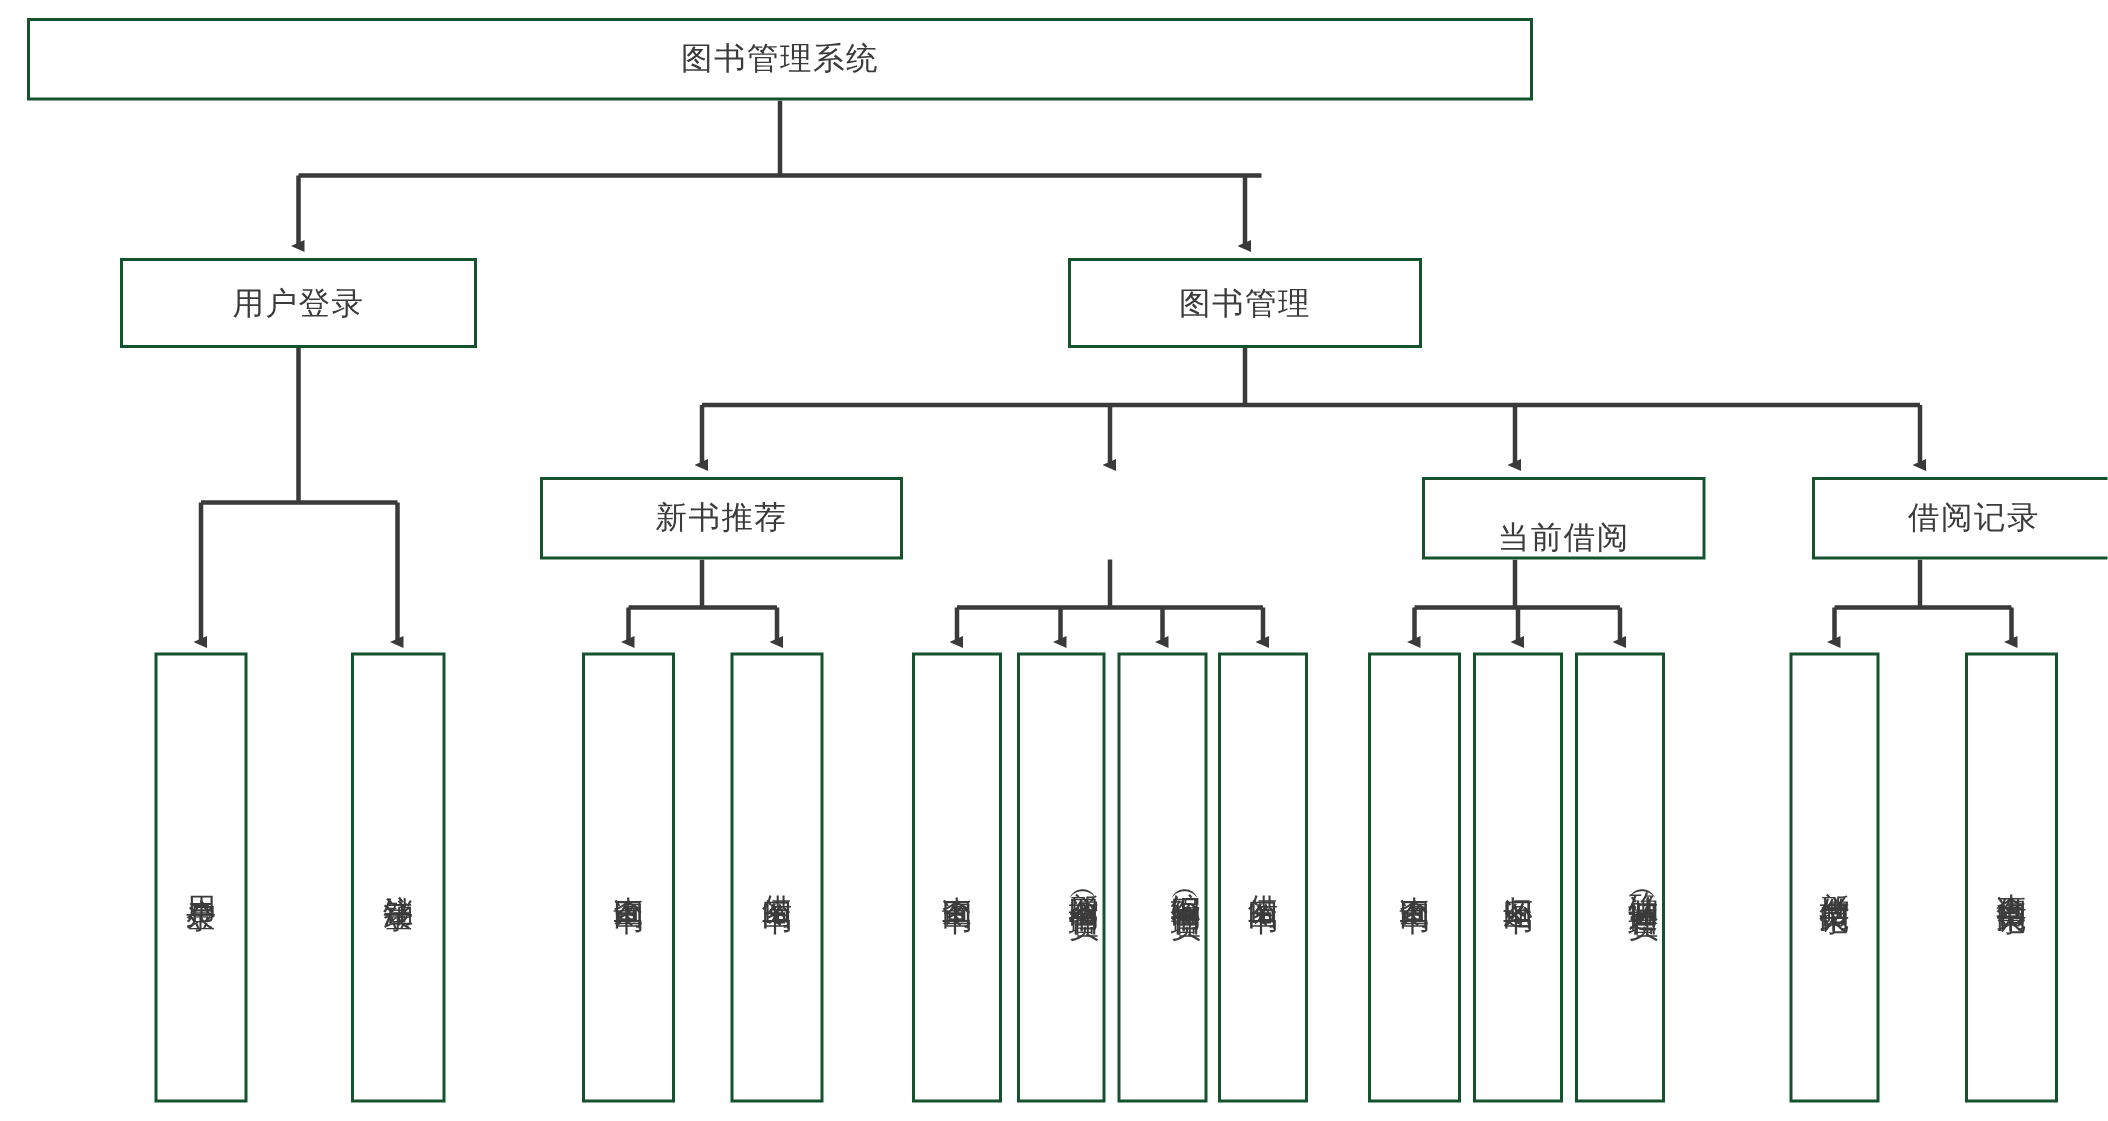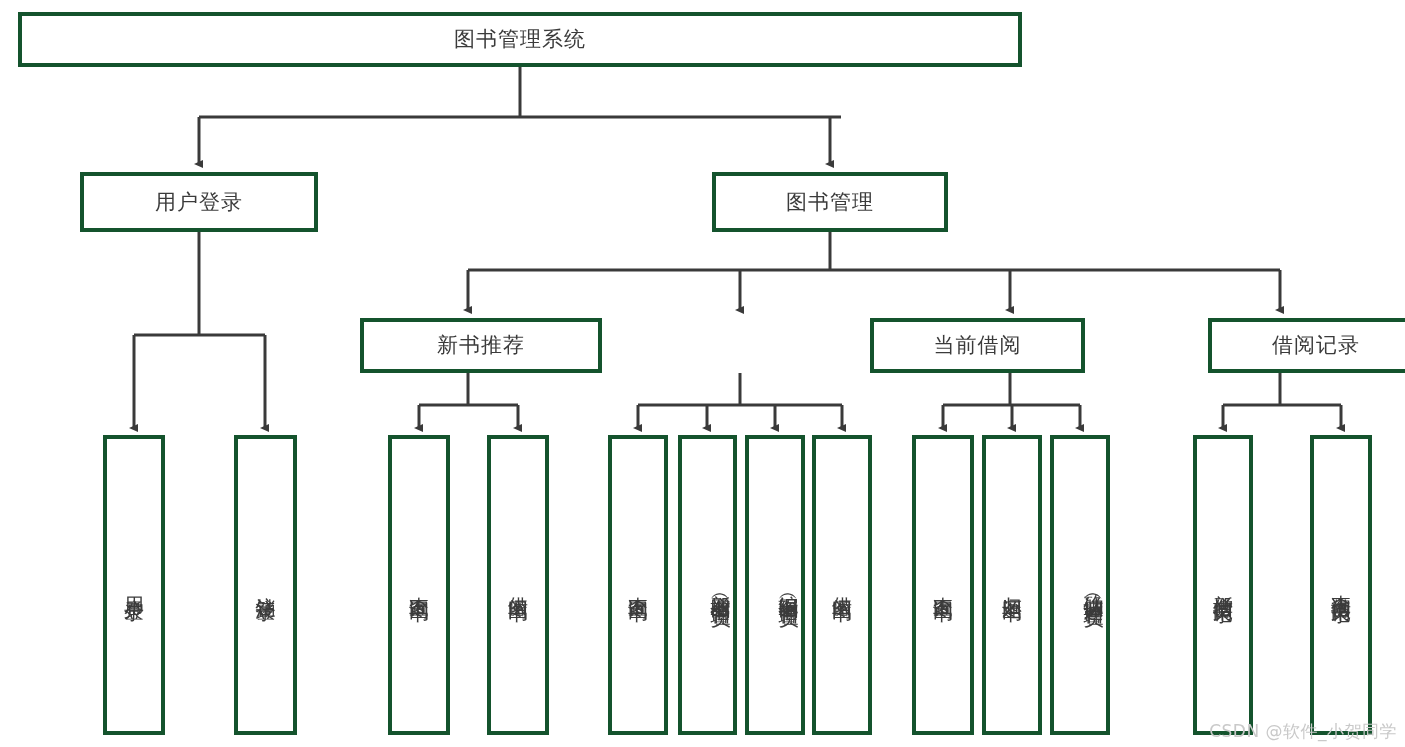--- a/index.html
+++ b/index.html
@@ -11,21 +11,21 @@
     overflow:hidden;
     position:relative;
   }
   #diagram-root{position:absolute;left:0;top:0;width:1405px;height:747px;}
   svg.connectors{position:absolute;left:0;top:0;width:1405px;height:747px;pointer-events:none;}
 
   .node{
     position:absolute;
     box-sizing:border-box;
     background:#ffffff;
-    border:4px solid #14532d;
+    border:2px solid #14532d;
     display:flex;
     align-items:center;
     justify-content:center;
     color:#3b3b3b;
     line-height:1.25;
   }
   .node.horizontal{
     writing-mode:horizontal-tb;
     font-size:21px;
     letter-spacing:1px;
@@ -114,21 +114,21 @@
   <div class="node horizontal" style="left:80px;top:172px;width:238px;height:60px;">
     <span class="label">用户登录</span>
   </div>
   <div class="node horizontal" style="left:712px;top:172px;width:236px;height:60px;">
     <span class="label">图书管理</span>
   </div>
 
   <div class="node horizontal" style="left:360px;top:318px;width:242px;height:55px;">
     <span class="label">新书推荐</span>
   </div>
-  <div class="node horizontal" style="left:870px;top:318px;width:215px;height:55px;">
+  <div class="node horizontal" style="left:948px;top:318px;width:189px;height:55px;align-items:flex-end;">
     <span class="label">当前借阅</span>
   </div>
   <div class="node horizontal" style="left:1172px;top:318px;width:216px;height:55px;margin-left:36px;">
     <span class="label">借阅记录</span>
   </div>
 
   <div class="node vertical midalign" style="left:103px;top:435px;width:62px;height:300px;">
     <span class="label">用户登录</span>
   </div>
   <div class="node vertical midalign" style="left:234px;top:435px;width:63px;height:300px;">
@@ -165,14 +165,13 @@
     <span class="label">确认归还（管理员）</span>
   </div>
 
   <div class="node vertical midalign" style="left:1193px;top:435px;width:60px;height:300px;">
     <span class="label">新增借阅记录</span>
   </div>
   <div class="node vertical midalign" style="left:1310px;top:435px;width:62px;height:300px;">
     <span class="label">查询借阅记录</span>
   </div>
 
-  <div id="watermark">CSDN @软件_小贺同学</div>
 </div>
 
 </body></html>

